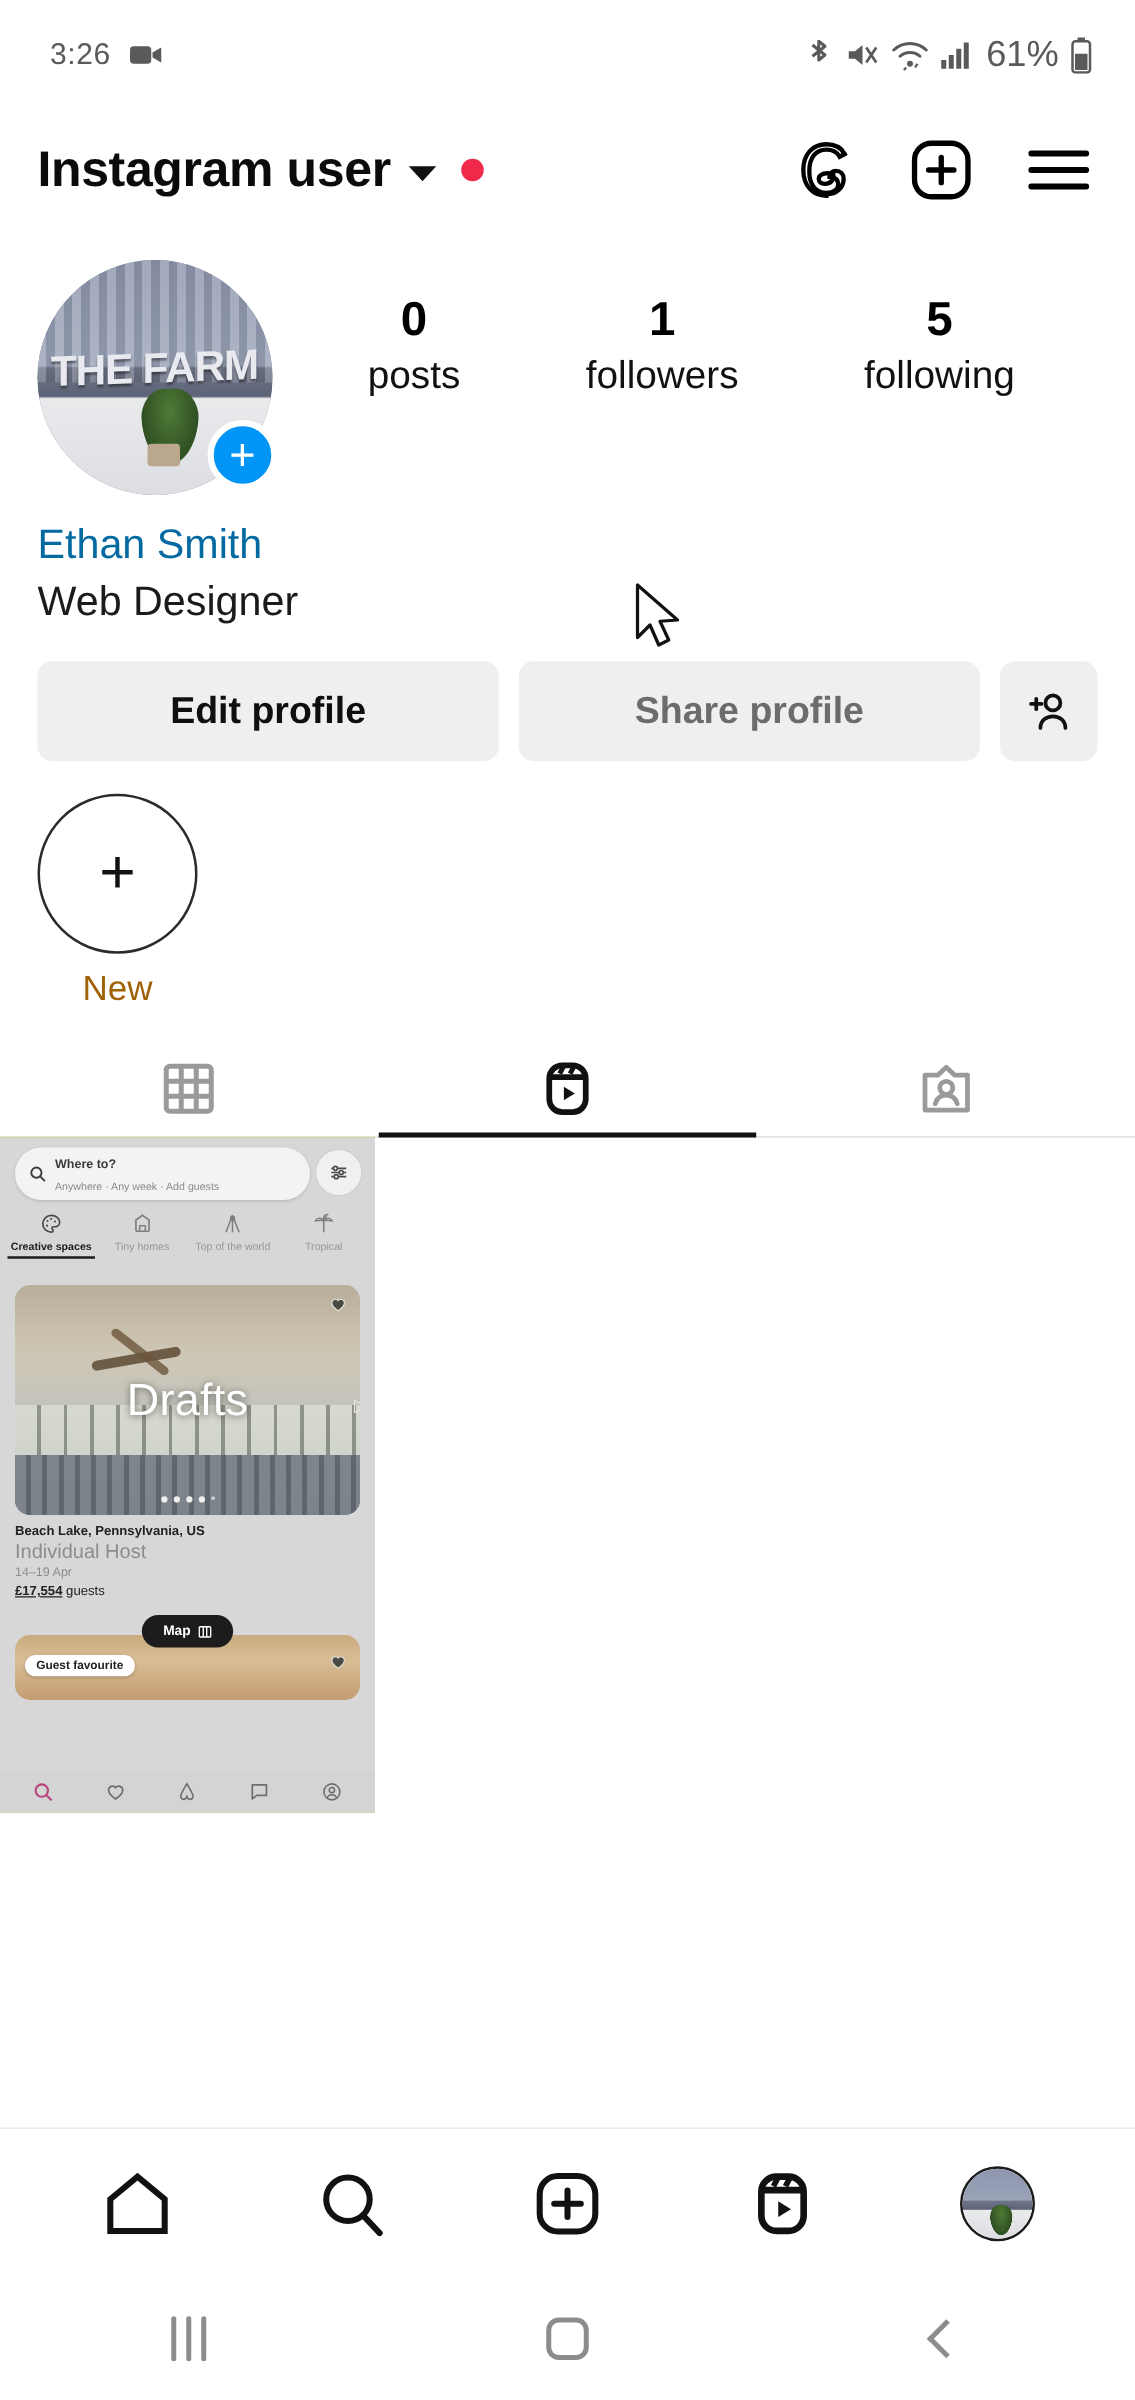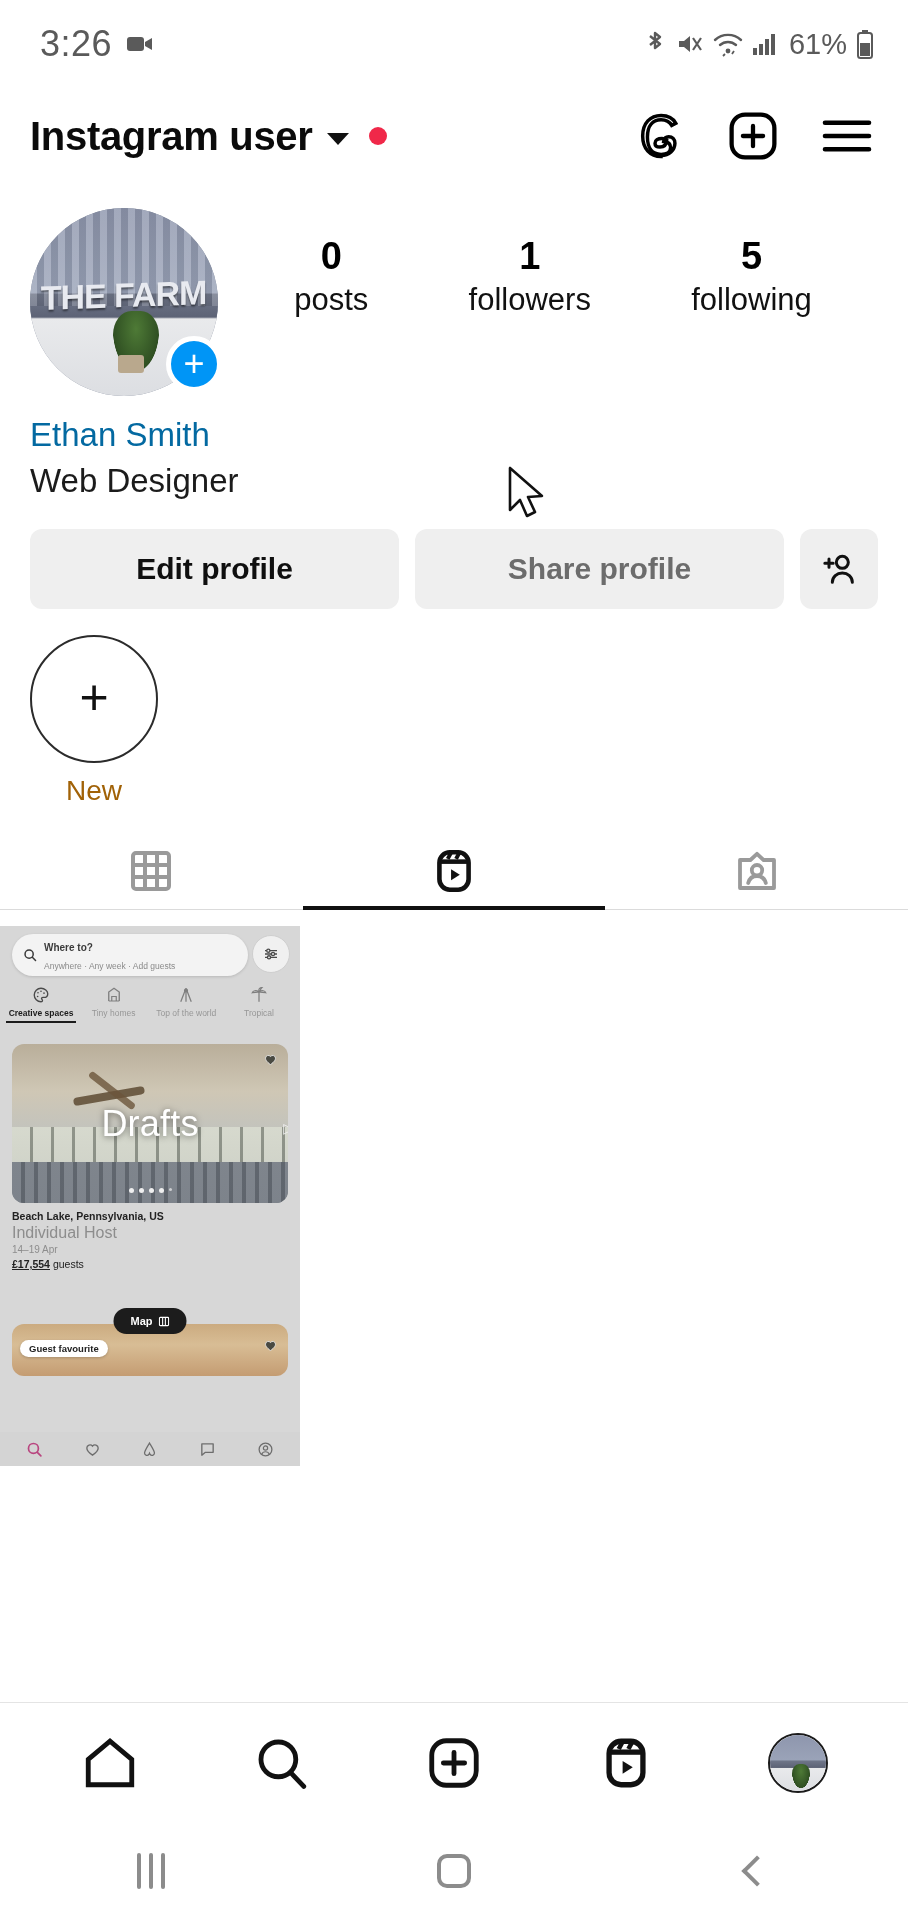--- a/index.html
+++ b/index.html
@@ -10,21 +10,21 @@
     overflow: hidden;
   }
   .screen { position: relative; width: 908px; height: 1920px; background:#fff; }
 
   
   .statusbar {
     height: 88px; display: flex; align-items: center;
     justify-content: space-between; padding: 0 34px 0 40px;
   }
   .sb-left { display:flex; align-items:center; gap:14px; }
-  .sb-time { font-size: 36px; color:#5a5a5a; letter-spacing:.5px; font-family:"Liberation Sans",sans-serif; }
+  .sb-time { font-size: 24px; color:#5a5a5a; letter-spacing:.5px; font-family:"Liberation Sans",sans-serif; }
   .sb-right { display:flex; align-items:center; gap:9px; }
   .sb-pct { font-size:29px; color:#5a5a5a; margin-left:2px; }
   .ico { display:inline-block; line-height:0; }
 
   
   .header {
     height: 96px; display:flex; align-items:center;
     padding: 0 28px 0 30px; gap: 0;
   }
   .hdr-user { display:flex; align-items:center; gap:14px; cursor:pointer; }
@@ -91,21 +91,20 @@
   .tab { flex:1; height:76px; display:flex;align-items:center;justify-content:center; cursor:pointer; position:relative;}
   .tab.active::after {
     content:""; position:absolute; left:0; right:0; bottom:-1px; height:4px; background:#111;
   }
 
   
   .grid { display:flex; }
   .draft-cell {
     width:300px; height:540px; position:relative; overflow:hidden; cursor:pointer;
     background:#84cc16;
-    margin-top:16px;
   }
   
   .ab { position:absolute; inset:0; background:#d7d7d7; }
   .ab-search {
     position:absolute; left:12px; right:52px; top:8px; height:42px; background:#f3f3f3;
     border-radius:24px; display:flex; align-items:center; gap:7px; padding:0 11px;
     box-shadow:0 1px 3px rgba(0,0,0,.14);
   }
   .ab-s-t1 { font-size:10px; font-weight:700; color:#3b3b3b; line-height:1.05; }
   .ab-s-t2 { font-size:8.5px; color:#8a8a8a; line-height:1.2; }
@@ -115,21 +114,21 @@
   }
   .ab-cats { position:absolute; left:6px; right:6px; top:58px; display:flex; justify-content:space-between; }
   .ab-cat { text-align:center; width:70px; opacity:.62; }
   .ab-cat.sel { opacity:1; }
   .ab-cat-ico { height:22px; display:flex;align-items:center;justify-content:center; color:#4a4a4a;}
   .ab-cat-lbl { font-size:8.5px; color:#6f6f6f; margin-top:2px; white-space:nowrap; }
   .ab-cat.sel .ab-cat-lbl { color:#1c1c1c; font-weight:700;}
   .ab-cat.sel::after{content:"";display:block;height:2px;background:#1c1c1c;margin-top:3px;}
   .ab-card { position:absolute; left:12px; right:12px; top:118px; }
   .ab-photo {
-    height:159px; border-radius:12px; position:relative; overflow:hidden;
+    height:184px; border-radius:12px; position:relative; overflow:hidden;
     background:linear-gradient(180deg,#b9ae9a 0%,#cfc7b5 30%,#c2c3bd 55%,#8f9398 75%,#6d7277 100%);
   }
   .ab-ceilfan { position:absolute; left:22%; top:30%; width:72px;height:8px;
     background:#5d4a33; border-radius:4px; transform:rotate(-10deg); opacity:.85;}
   .ab-ceilfan2 { position:absolute; left:26%; top:27%; width:56px;height:7px;
     background:#6b553b; border-radius:4px; transform:rotate(38deg); opacity:.8;}
   .ab-windows { position:absolute; left:0; right:0; top:52%; height:22%;
     background: repeating-linear-gradient(90deg,#d8dbcf 0 18px,#8a8f84 18px 21px); opacity:.9;}
   .ab-chairs { position:absolute; left:0; right:0; bottom:0; height:26%;
     background: repeating-linear-gradient(90deg,#7e848c 0 9px,#5e646c 9px 13px); opacity:.95;}

